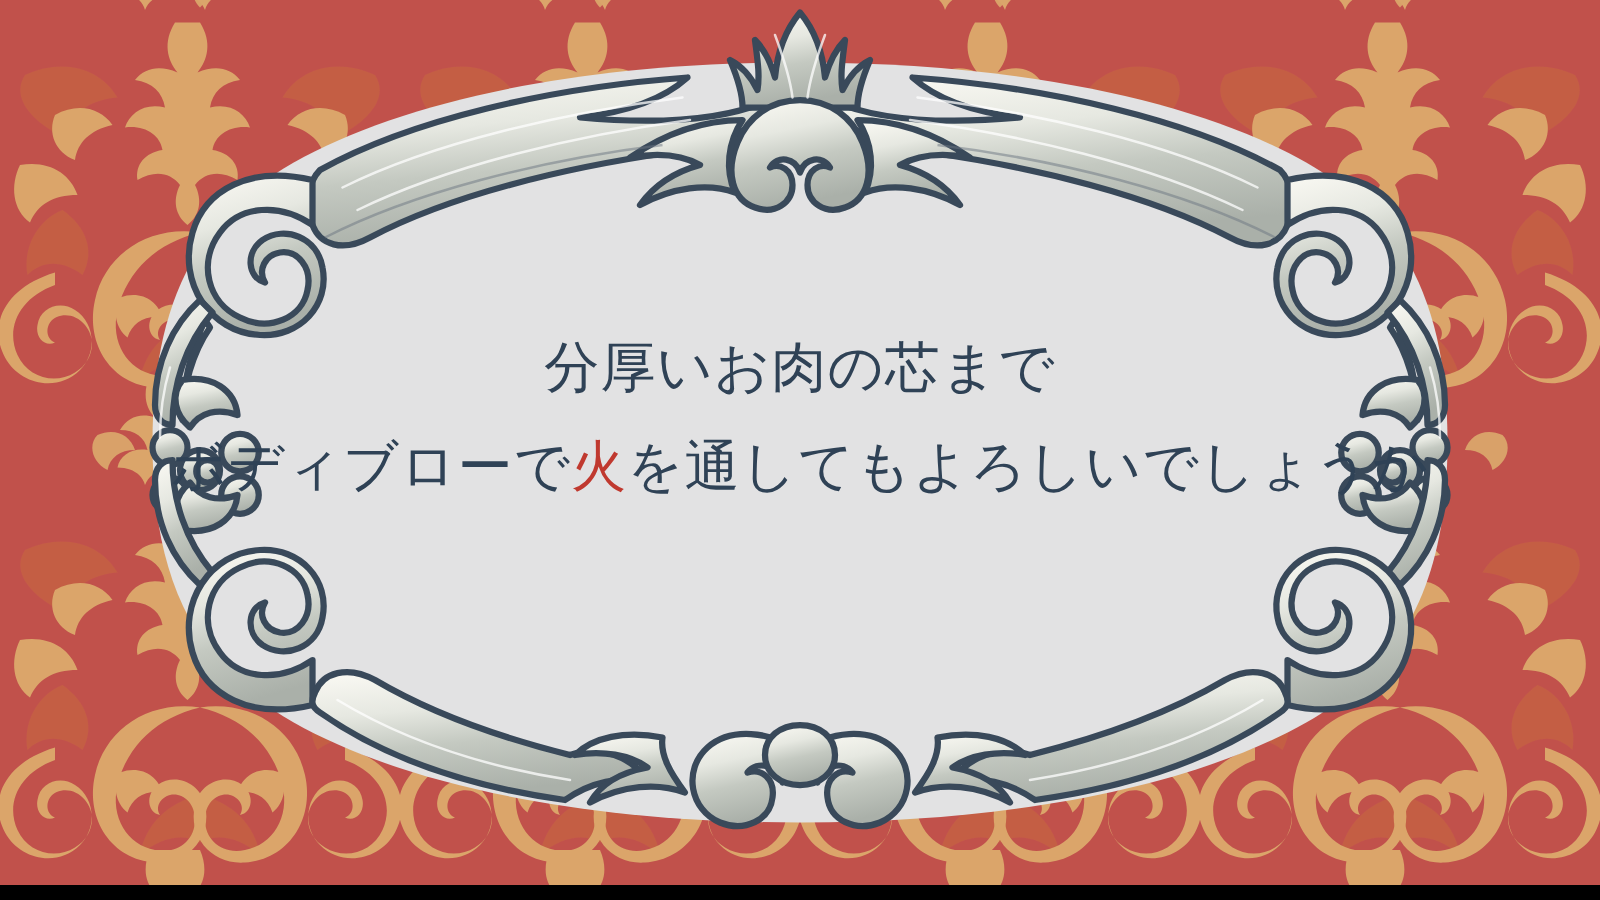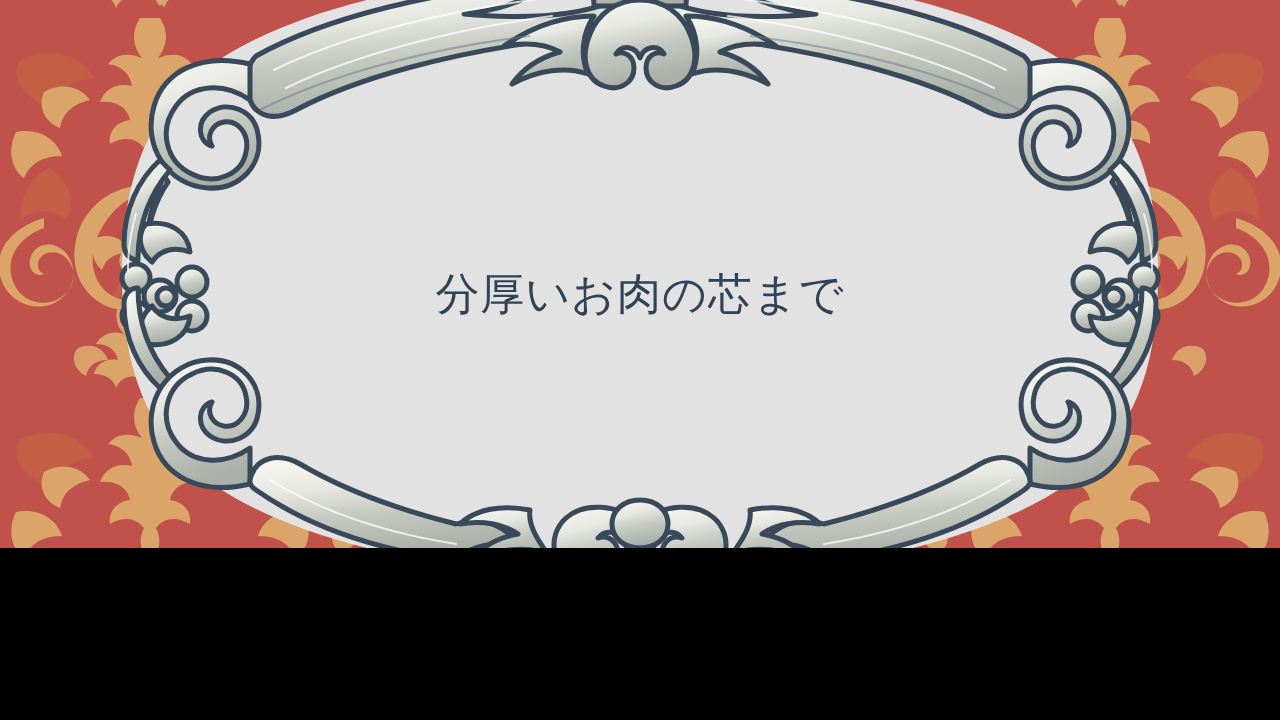--- a/index.html
+++ b/index.html
@@ -1,21 +1,21 @@
 <!DOCTYPE html>
 <html><head>
 <meta charset="utf-8">
 <title>Ornate Frame Subtitle Card</title>
 <style>
   html,body{margin:0;padding:0;background:#000;}
   *{box-sizing:border-box;}
 
   #stage{
     position:relative;
-    width:1280px;height:548px;
+    width:1280px;height:708px;
     overflow:hidden;
     font-family:"Liberation Serif","DejaVu Serif",serif;
     background:#c2514c;
   }
 
   
   #bg{position:absolute;inset:0;background:#c2514c;}
   #bg .damask{position:absolute;inset:0;}
 
   
@@ -433,15 +433,16 @@
 
       <g fill="none" stroke="#6b7682" stroke-width="2" opacity="0.5">
         <path d="M200 186 C 270 150 372 124 470 112"></path>
         <path d="M960 186 C 890 150 788 124 690 112"></path>
       </g>
     </svg>
   </div>
 
   <div id="caption">
     <div class="cap-line l1">分厚いお肉の芯まで</div>
+    <div class="cap-line l2"><span>ボディブローで</span><span class="hot">火</span><span>を通してもよろしいでしょうか</span></div>
   </div>
 
 </div>
 
 </body></html>

